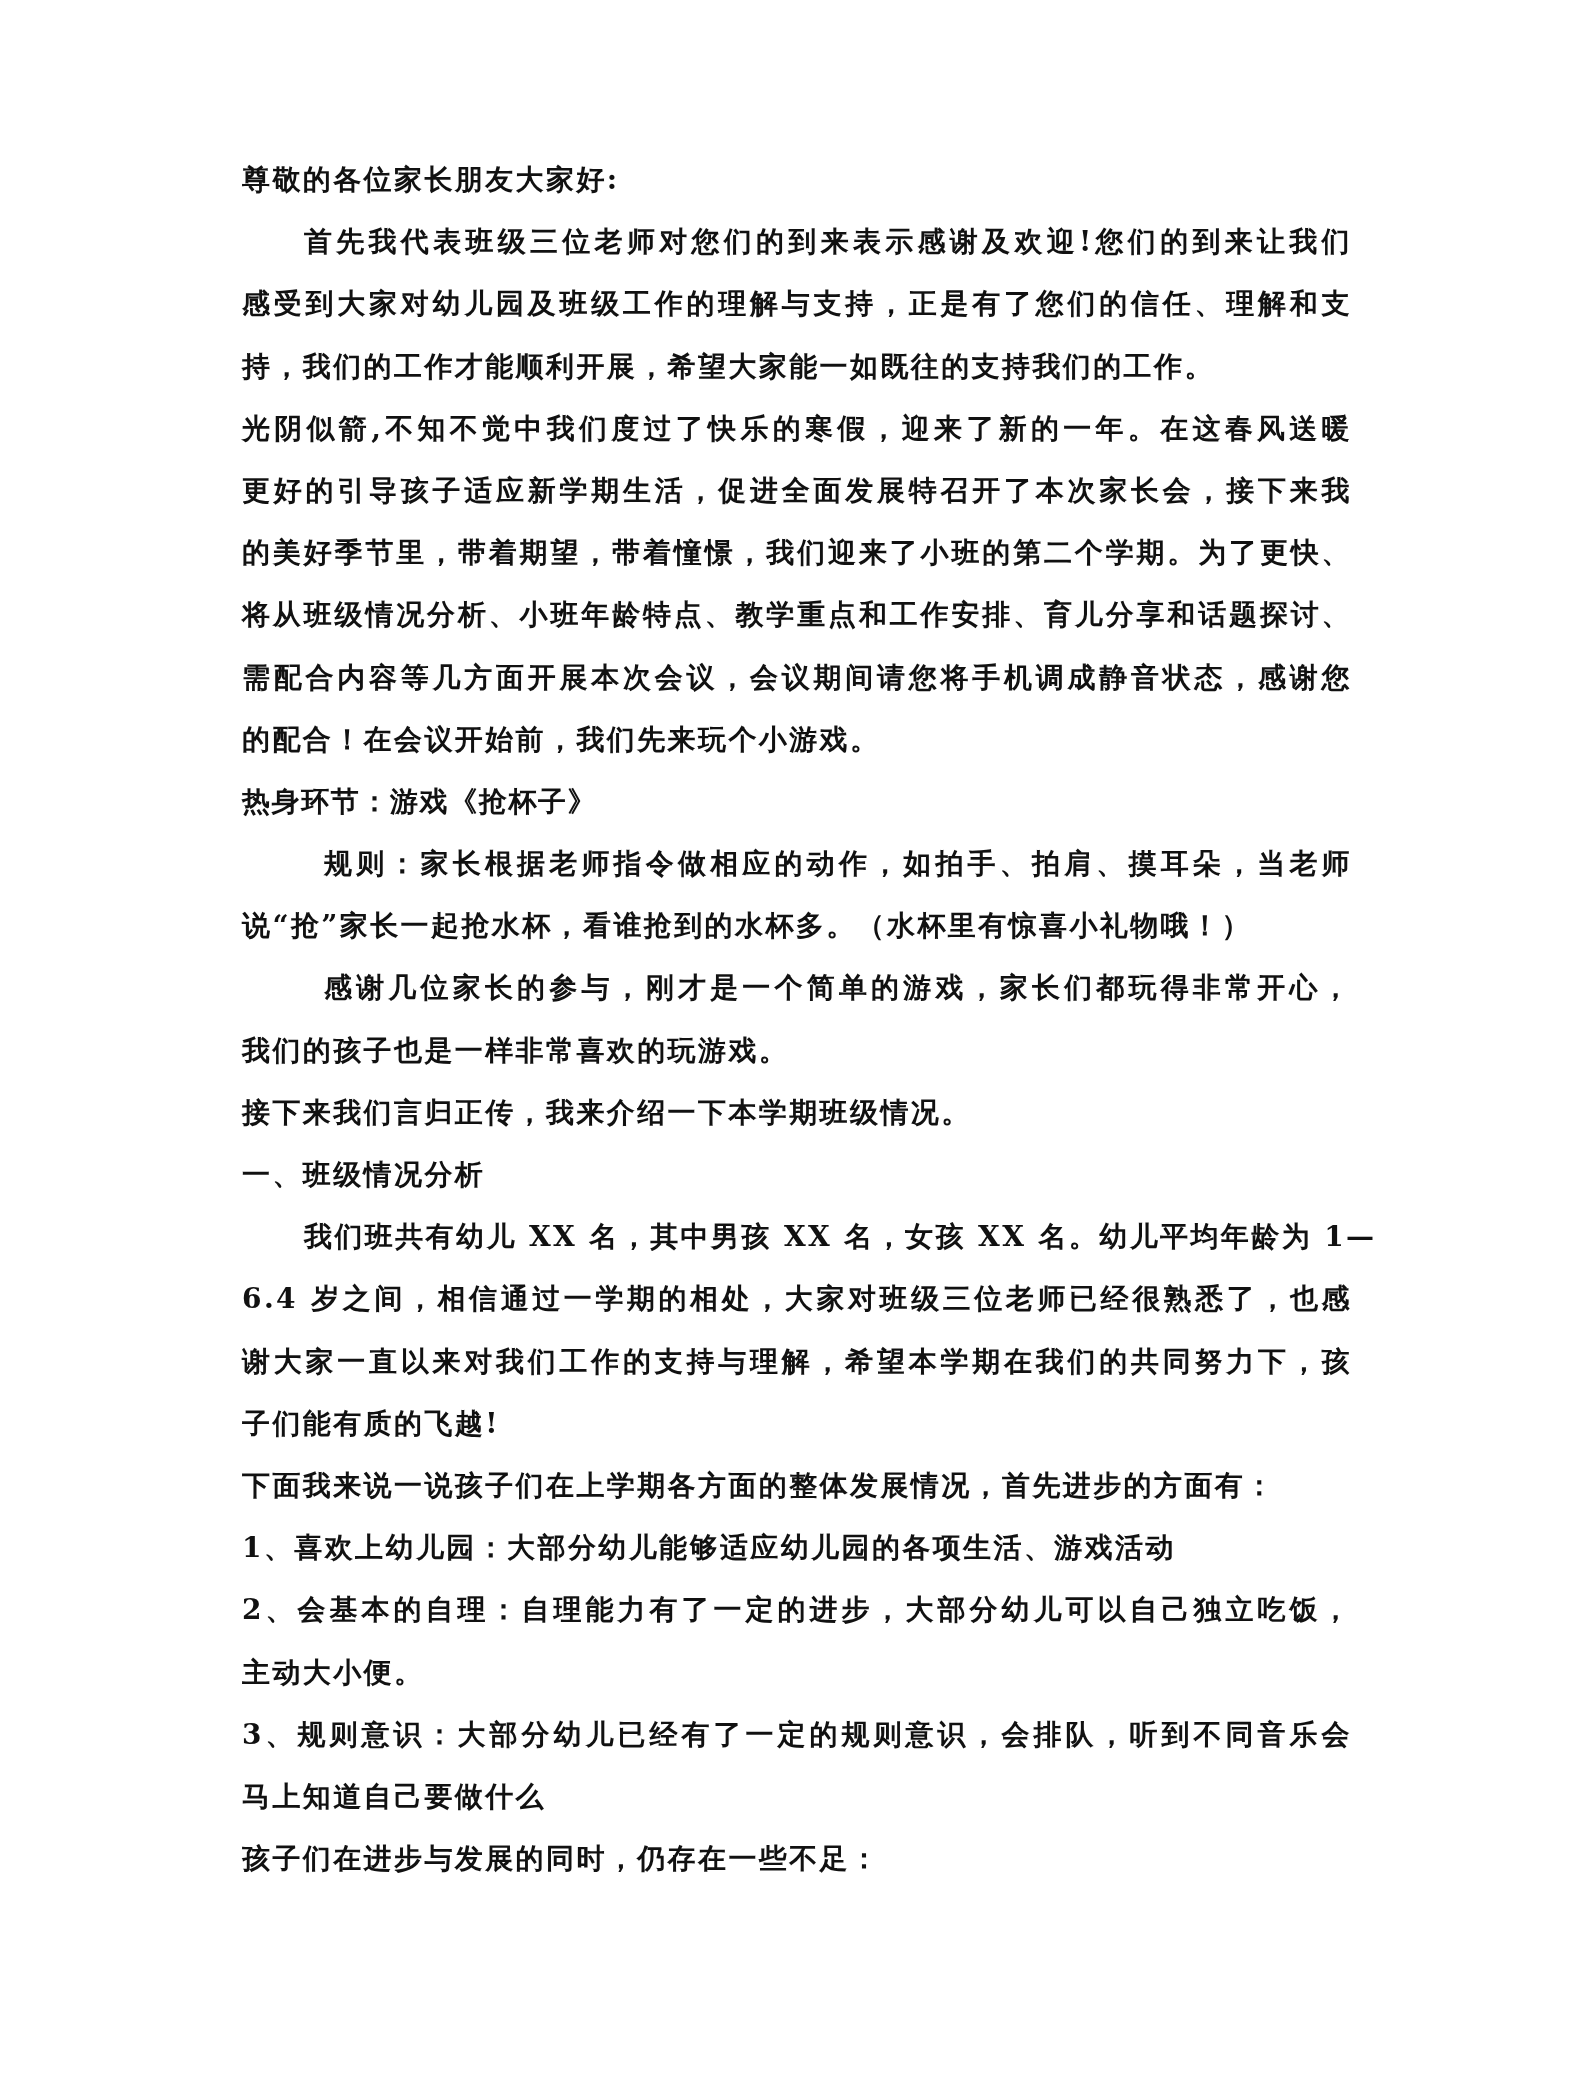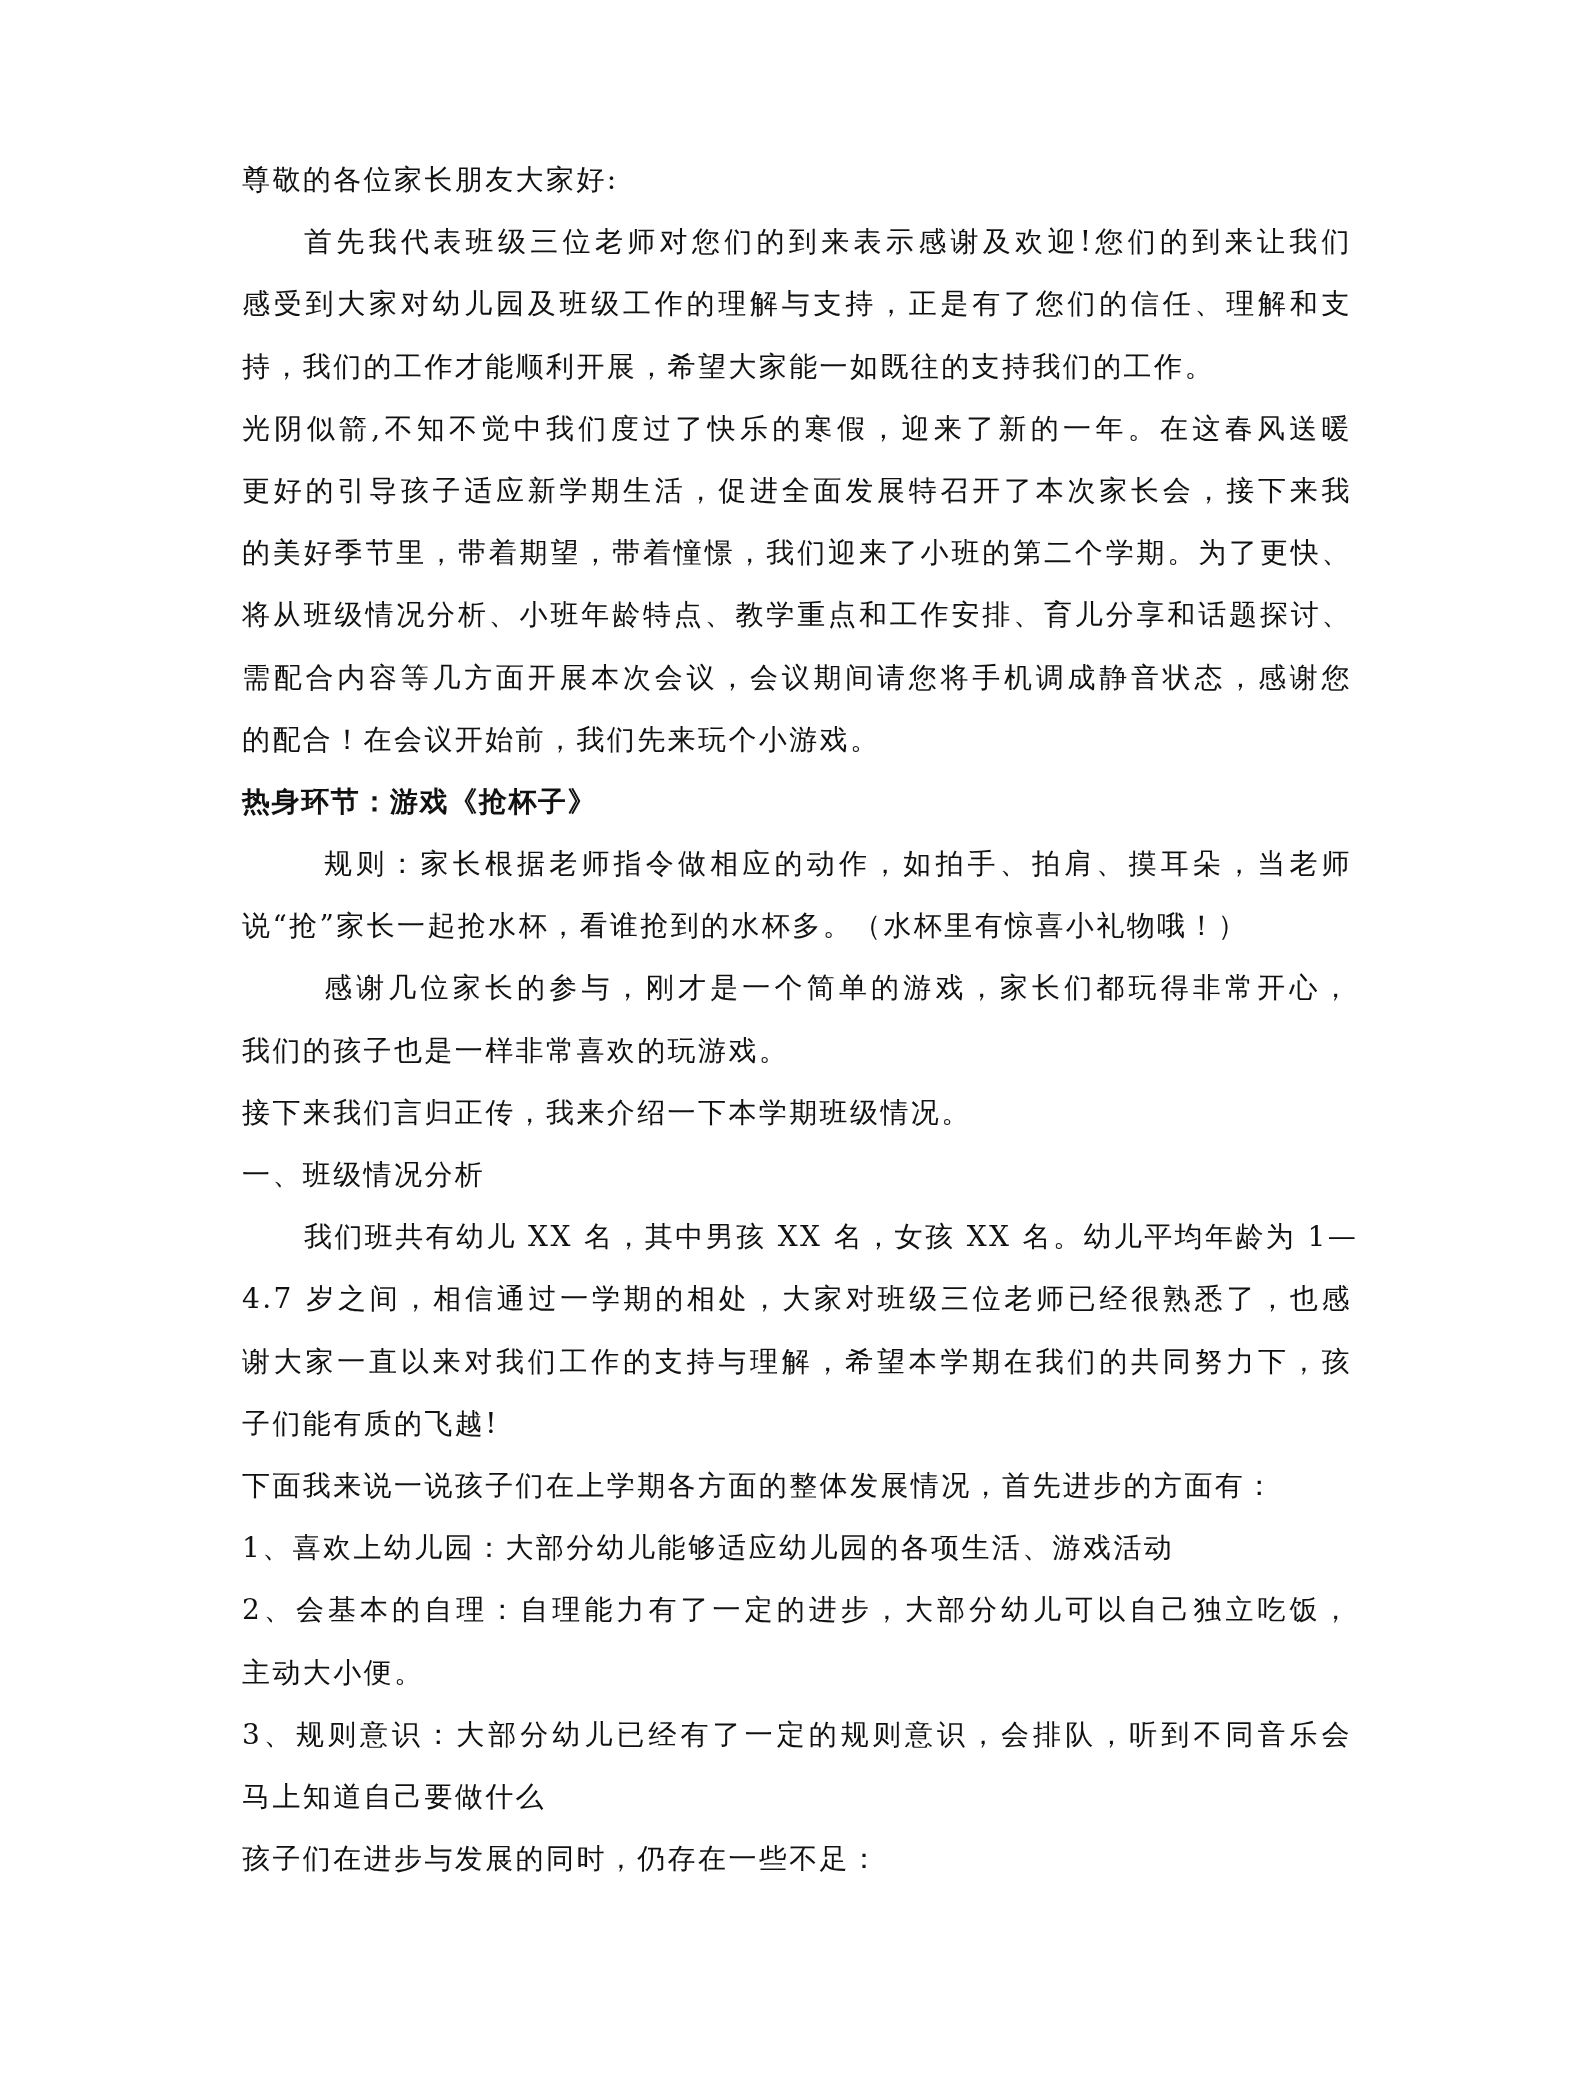--- a/index.html
+++ b/index.html
@@ -28,20 +28,21 @@
       left: 242px;
       top: 149px;
       width: 1110px;
     }
     .line {
       height: 62.2px;
       line-height: 62.2px;
       font-size: 28px;
       white-space: nowrap;
       letter-spacing: 2.4px;
+      font-weight: bold;
     }
     .line.indent {
       padding-left: 62px;
     }
     .line.indent-wide {
       padding-left: 82px;
     }
     .line.bold {
       font-weight: bold;
       letter-spacing: 1.6px;
@@ -85,21 +86,21 @@
       <div class="line indent-wide justify">感谢几位家长的参与，刚才是一个简单的游戏，家长们都玩得非常开心，</div>
       <div class="line">我们的孩子也是一样非常喜欢的玩游戏。</div>
     </div>
 
     <div class="line">接下来我们言归正传，我来介绍一下本学期班级情况。</div>
 
     <div class="line">一、班级情况分析</div>
 
     <div>
       <div class="line indent justify">我们班共有幼儿 XX 名，其中男孩 XX 名，女孩 XX 名。幼儿平均年龄为 1—</div>
-      <div class="line justify">4.7 岁之间，相信通过一学期的相处，大家对班级三位老师已经很熟悉了，也感</div>
+      <div class="line justify">6.4 岁之间，相信通过一学期的相处，大家对班级三位老师已经很熟悉了，也感</div>
       <div class="line justify">谢大家一直以来对我们工作的支持与理解，希望本学期在我们的共同努力下，孩</div>
       <div class="line">子们能有质的飞越!</div>
     </div>
 
     <div class="line">下面我来说一说孩子们在上学期各方面的整体发展情况，首先进步的方面有：</div>
 
     <div>
       <div>
         <div class="line">1、喜欢上幼儿园：大部分幼儿能够适应幼儿园的各项生活、游戏活动</div>
       </div>

